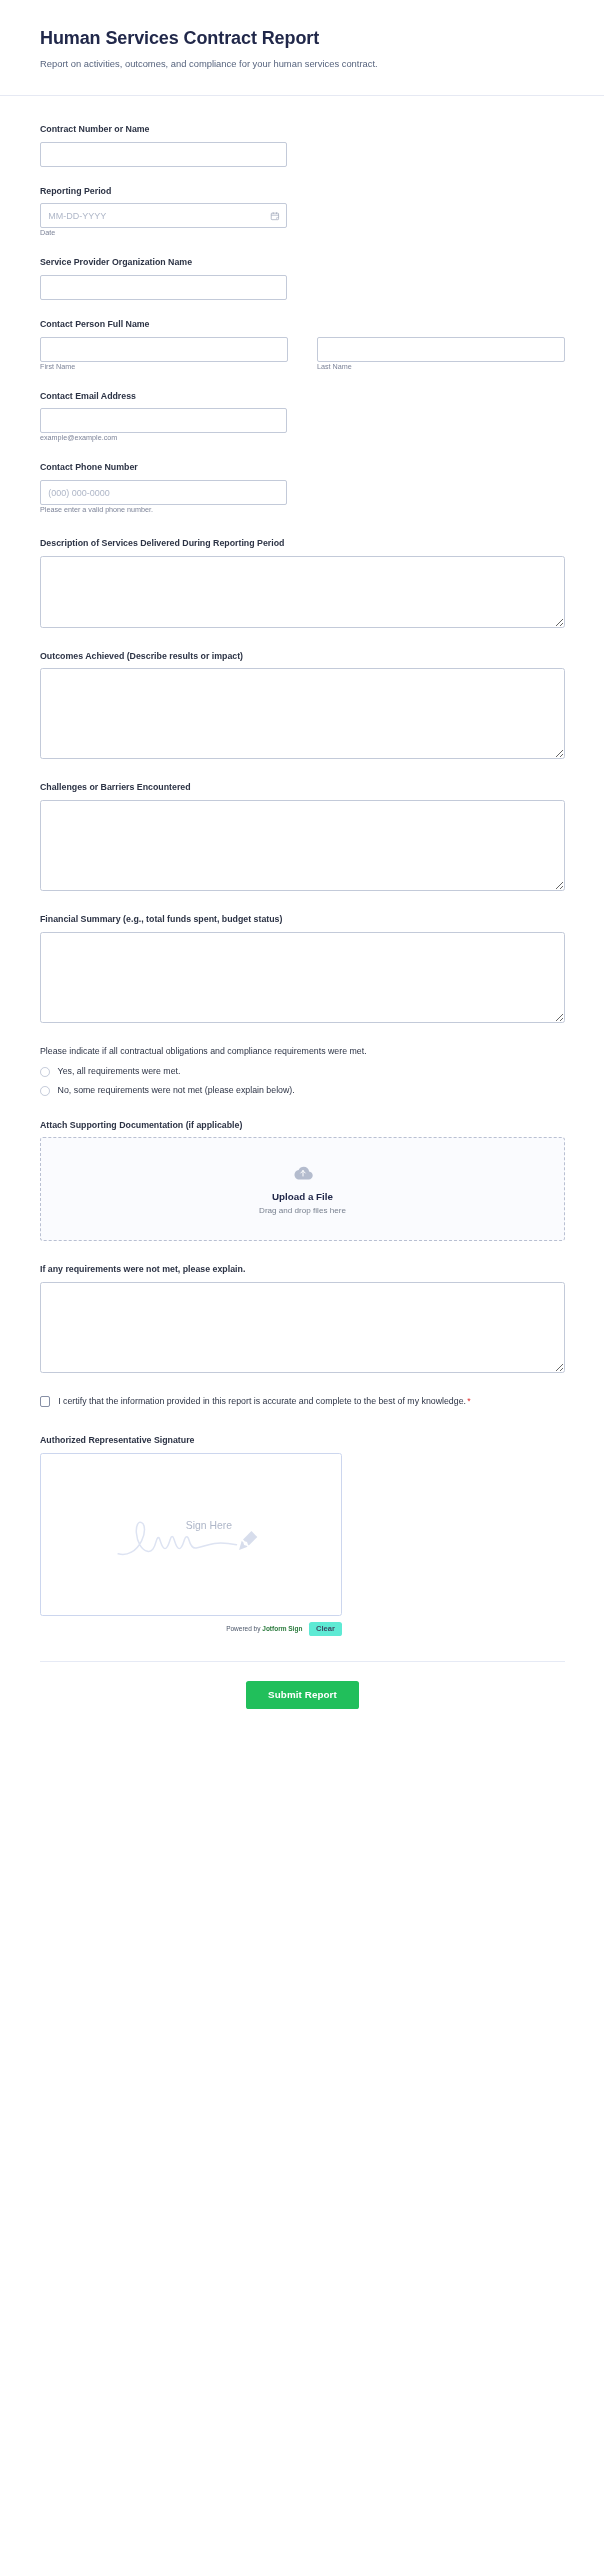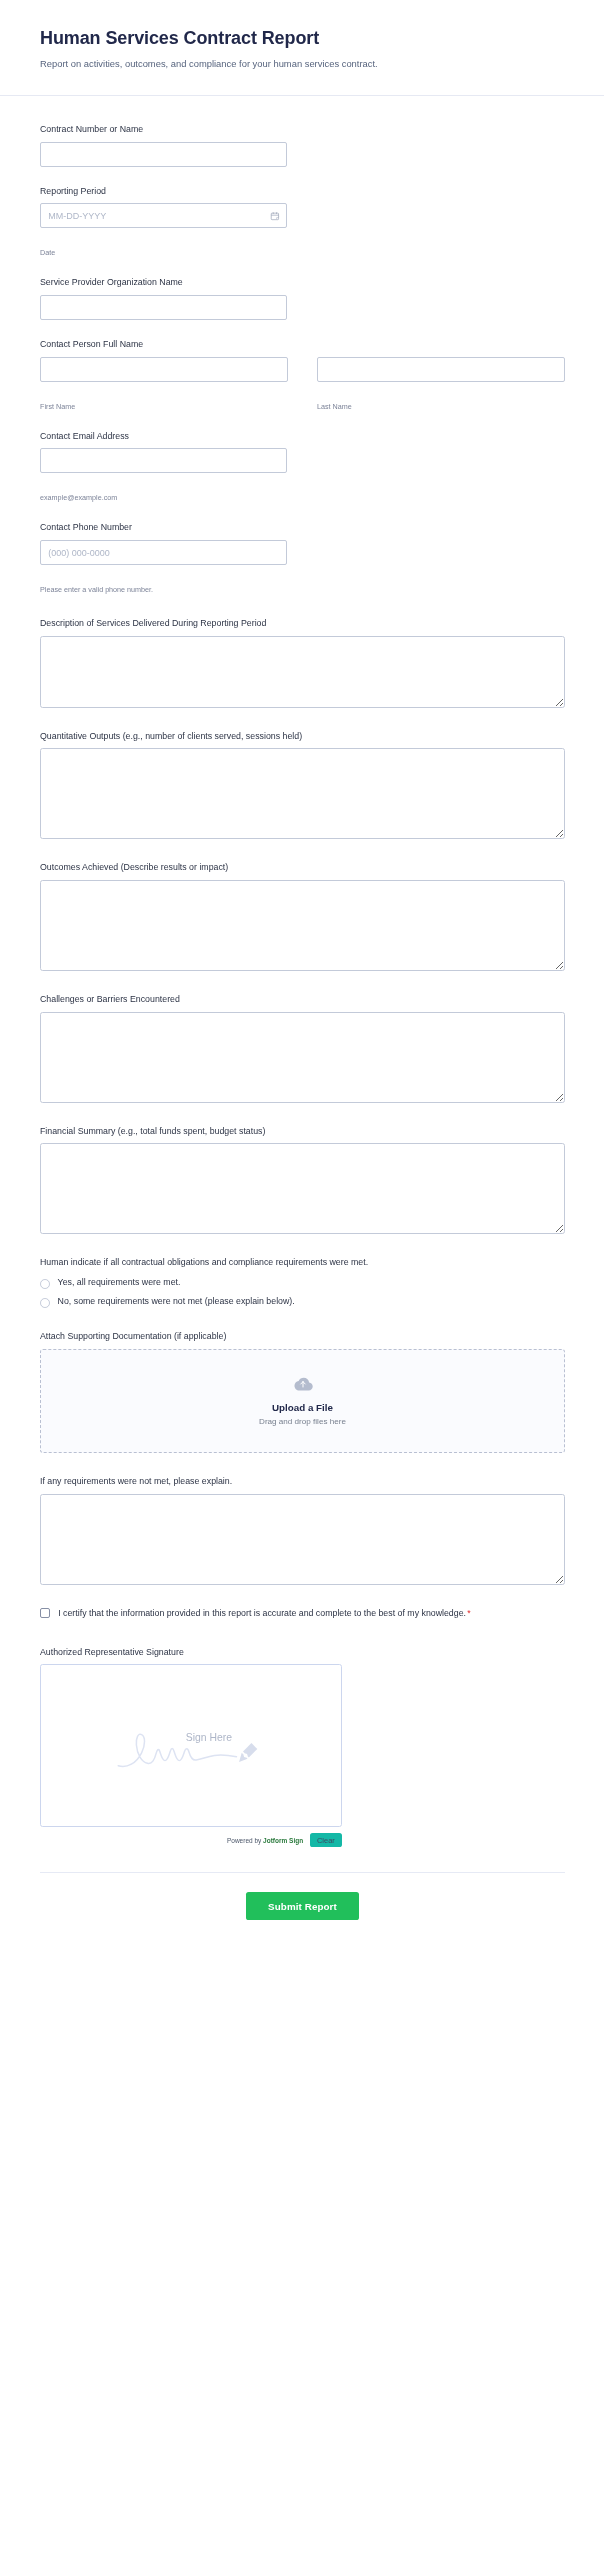--- a/index.html
+++ b/index.html
@@ -52,21 +52,21 @@
     padding: 27px 40px 0 40px;
   }
 
   .field {
     margin-bottom: 18px;
   }
 
   .field-label {
     display: block;
     font-size: 8.8px;
-    font-weight: 400;
+    font-weight: 700;
     color: #2c3345;
     line-height: 1.45;
     margin-bottom: 5.9px;
   }
   .req-star {
     color: #e02a2a;
     font-size: 8.8px;
     margin-left: 1.3px;
   }
 
@@ -84,21 +84,21 @@
     width: 100%;
   }
   .text-input::placeholder { color: #afb7c8; }
 
   .w-half { width: 247px; }
 
   .sub-label {
     display: block;
     font-size: 7.2px;
     color: #7c8398;
-    margin-top: 20px;
+    margin-top: 0;
     line-height: 1.4;
   }
 
   
   .date-wrap {
     position: relative;
     width: 247px;
   }
   .date-wrap .text-input { padding-right: 22px; }
   .cal-icon {
@@ -255,26 +255,27 @@
     color: #4a5568;
     white-space: nowrap;
   }
   .powered-brand {
     font-weight: bold;
     color: #2b7a3d;
   }
   .clear-btn {
     font-size: 7.5px;
     color: #3c4a63;
-    background: #14b8a6;
+    background: #5eead4;
     border: none;
     border-radius: 2.6px;
     padding: 2.6px 7.2px;
     font-family: "Liberation Sans", sans-serif;
     cursor: pointer;
+    font-weight: bold;
   }
 
   
   .form-footer-divider {
     height: 0.7px;
     background: #e6eaf5;
     width: 100%;
     margin-top: 25px;
   }
   .submit-area {
@@ -363,42 +364,38 @@
       <label class="field-label">Contact Phone Number</label>
       <input class="text-input w-half" type="text" placeholder="(000) 000-0000" style="">
       <span class="sub-label">Please enter a valid phone number.</span>
     </div>
 
     <div class="field gap-lg">
       <label class="field-label">Description of Services Delivered During Reporting Period</label>
       <textarea class="textarea-input ta-h-110" style=""></textarea>
     </div>
 
-    <div class="field gap-lg">
-      <label class="field-label">Quantitative Outputs (e.g., number of clients served, sessions held)</label>
-      <textarea class="textarea-input ta-h-140" style=""></textarea>
-    </div>
 
     <div class="field gap-lg">
       <label class="field-label">Outcomes Achieved (Describe results or impact)</label>
       <textarea class="textarea-input ta-h-140" style=""></textarea>
     </div>
 
     <div class="field gap-lg">
       <label class="field-label">Challenges or Barriers Encountered</label>
       <textarea class="textarea-input ta-h-140" style=""></textarea>
     </div>
 
     <div class="field gap-lg">
       <label class="field-label">Financial Summary (e.g., total funds spent, budget status)</label>
       <textarea class="textarea-input ta-h-140" style=""></textarea>
     </div>
 
     <div class="field gap-lg">
-      <div class="radio-question">Human indicate if all contractual obligations and compliance requirements were met.</div>
+      <div class="radio-question">Please indicate if all contractual obligations and compliance requirements were met.</div>
       <div class="radio-item">
         <span class="radio-circle"></span>
         <span class="radio-text">Yes, all requirements were met.</span>
       </div>
       <div class="radio-item">
         <span class="radio-circle"></span>
         <span class="radio-text">No, some requirements were not met (please explain below).</span>
       </div>
     </div>
 

